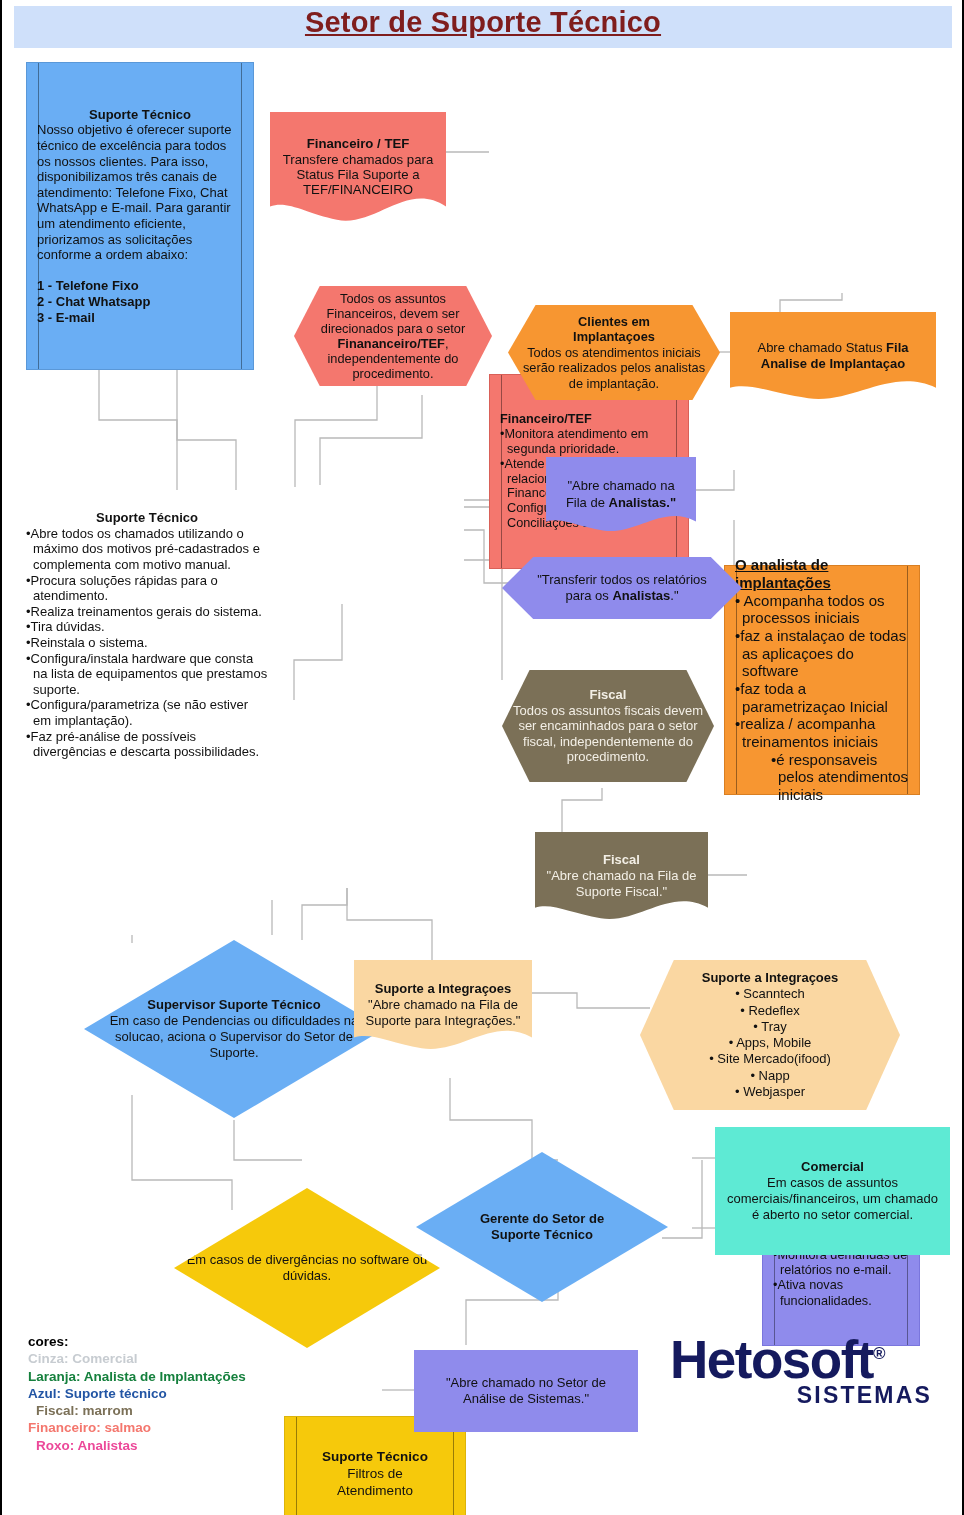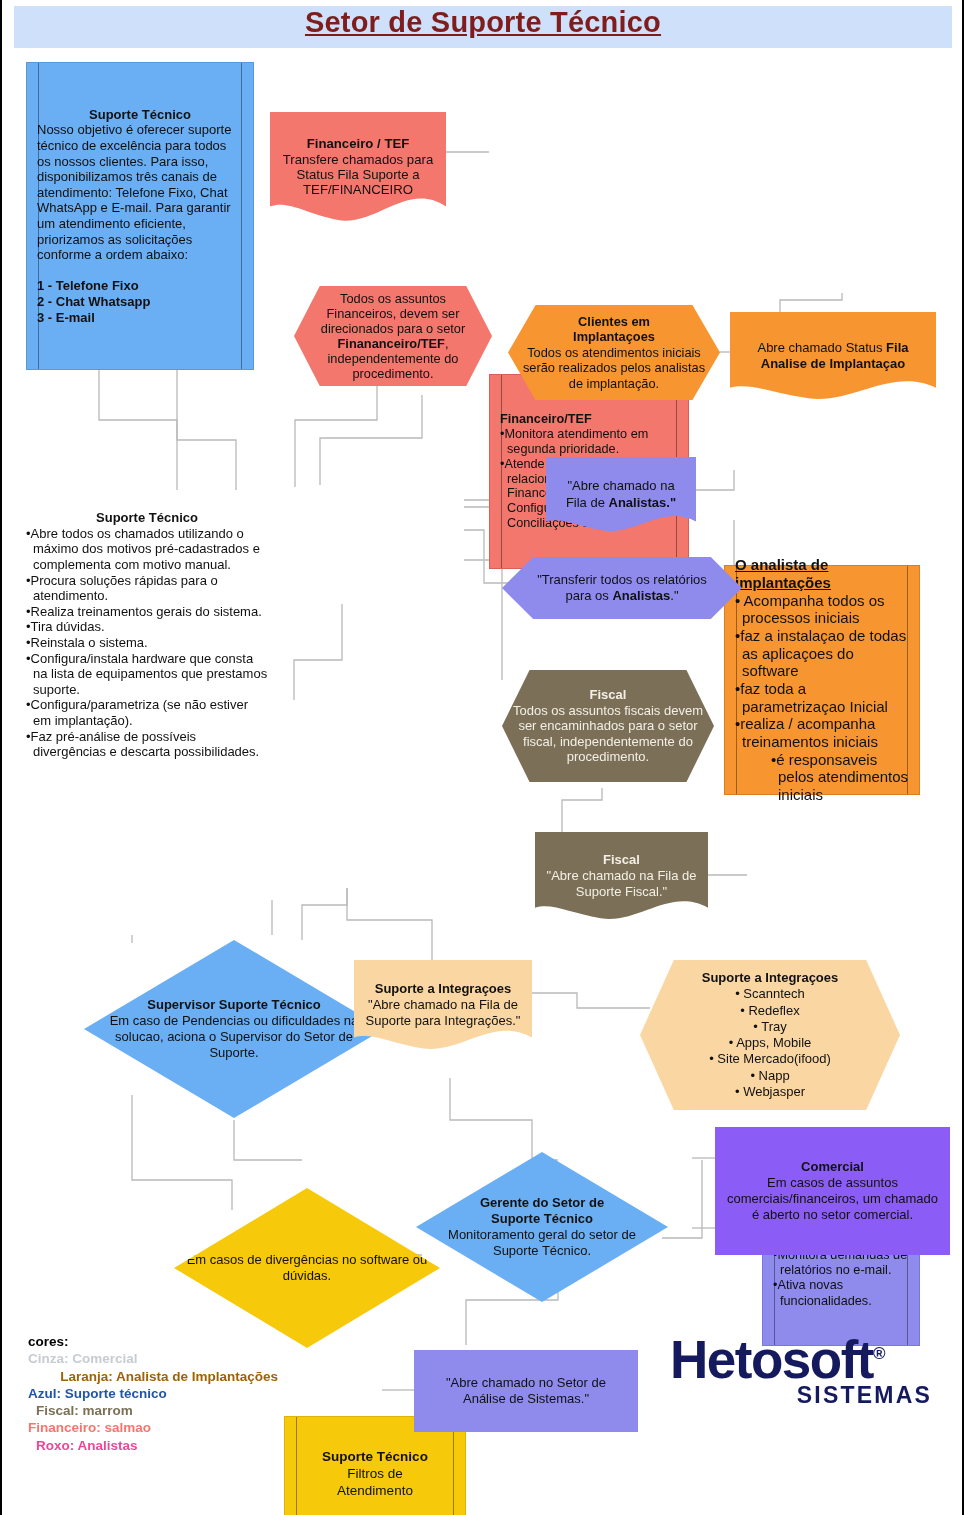--- a/index.html
+++ b/index.html
@@ -34,21 +34,21 @@
   .diamond{clip-path:polygon(50% 0,100% 50%,50% 100%,0 50%);}
   .wave{-webkit-clip-path:url(#waveclip);}
 
   
   #wires{position:absolute;left:0;top:0;width:964px;height:1515px;pointer-events:none;}
 
   
   #legend{left:26px;top:1333px;width:250px;font-size:13.5px;line-height:1.28;font-weight:bold;}
   #legend .l0{color:#000;}
   #legend .l-cinza{color:#c7ccd1;}
-  #legend .l-laranja{color:#a16207;text-align:right;}
+  #legend .l-laranja{color:#15803d;}
   #legend .l-azul{color:#2255a4;}
   #legend .l-fiscal{color:#7b7057;margin-left:8px;}
   #legend .l-fin{color:#f4776e;}
   #legend .l-roxo{color:#ec4899;margin-left:8px;}
 
   
   #logo{left:668px;top:1334px;width:262px;height:92px;}
   #logo .word{font-size:53px;font-weight:bold;color:#151a5e;letter-spacing:-1.5px;line-height:.98;}
   #logo .sub{font-size:23px;font-weight:bold;color:#151a5e;letter-spacing:2.2px;text-align:right;margin-top:-4px;}
   #logo .reg{font-size:17px;vertical-align:super;letter-spacing:0;}
@@ -264,38 +264,37 @@
       <span>• <span>Scanntech</span></span><br>
       <span>• <span>Redeflex</span></span><br>
       <span>• <span>Tray</span></span><br>
       <span>• <span>Apps, Mobile</span></span><br>
       <span>• <span>Site Mercado(ifood)</span></span><br>
       <span>• <span>Napp</span></span><br>
       <span>• <span>Webjasper</span></span>
     </div>
   </div>
 
-  <div class="abs node" style="left:713px;top:1127px;width:235px;height:128px;background:#8b5cf6;">
+  <div class="abs node" style="left:713px;top:1127px;width:235px;height:128px;background:#5eead4;">
     <div class="t" style="font-size:13px;line-height:1.25;">
       <span class="hd">Comercial</span>
       <span>Em casos de assuntos comerciais/financeiros, um chamado é aberto no setor comercial.</span>
     </div>
   </div>
 
   <div class="abs diamond node" style="left:172px;top:1188px;width:266px;height:160px;background:#f6c90b;">
     <div class="t" style="font-size:13px;line-height:1.25;">
       <span>Em casos de divergências no software ou dúvidas.</span>
     </div>
   </div>
 
   <div class="abs diamond node" style="left:414px;top:1152px;width:252px;height:150px;background:#6aaef4;">
     <div class="t" style="font-size:13px;line-height:1.25;">
       <span class="hd">Gerente do Setor de</span>
       <span class="hd">Suporte Técnico</span>
-      <span>Monitoramento geral do setor de Suporte Técnico.</span>
     </div>
   </div>
 
   <div class="abs node" style="left:412px;top:1350px;width:224px;height:82px;background:#8f8bec;">
     <div class="t" style="font-size:13px;line-height:1.25;">
       <span>"Abre chamado no Setor de</span><br>
       <span>Análise de Sistemas."</span>
     </div>
   </div>
 

